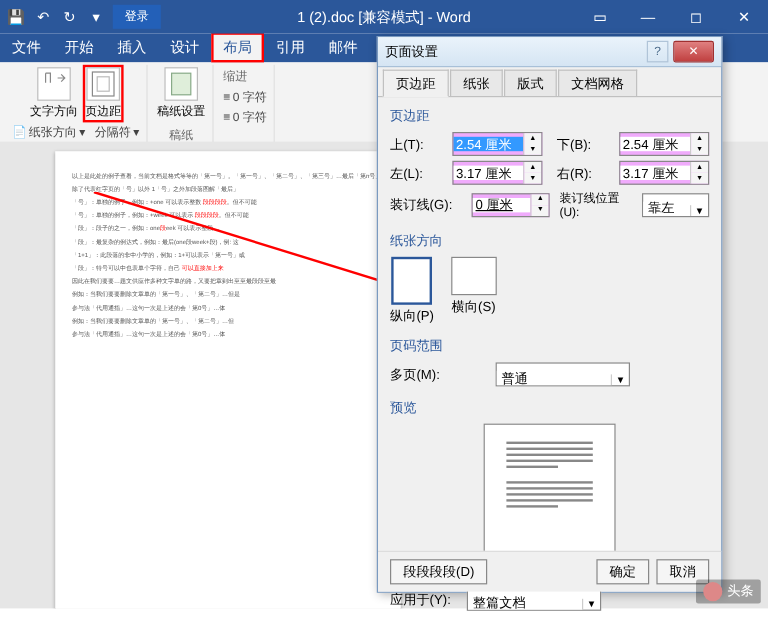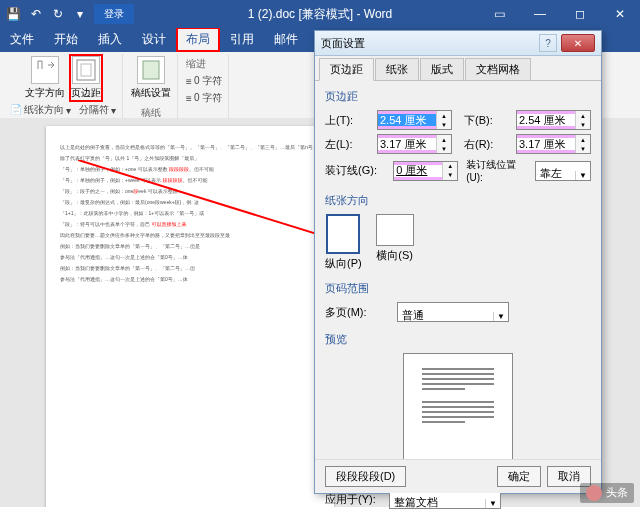--- a/index.html
+++ b/index.html
@@ -250,21 +250,21 @@
           <div class="orientbtn">
               <div class="pg land"></div>
               <span>横向(S)</span>
             </div>
         </div>
       </div>
       <div class="section">
         <div class="sechead">页码范围</div>
         <div class="row">
           <label>多页(M):</label>
-          <div class="combo" style="width:110px;margin-left:12px">
+          <div class="combo" style="width:110px;margin-left:28px">
               <input value="普通" style="">
               <span class="dd">▼</span>
             </div>
         </div>
       </div>
       <div class="section">
         <div class="sechead">预览</div>
         <div class="preview">
           <div class="ln"></div>
             <div class="ln"></div>

